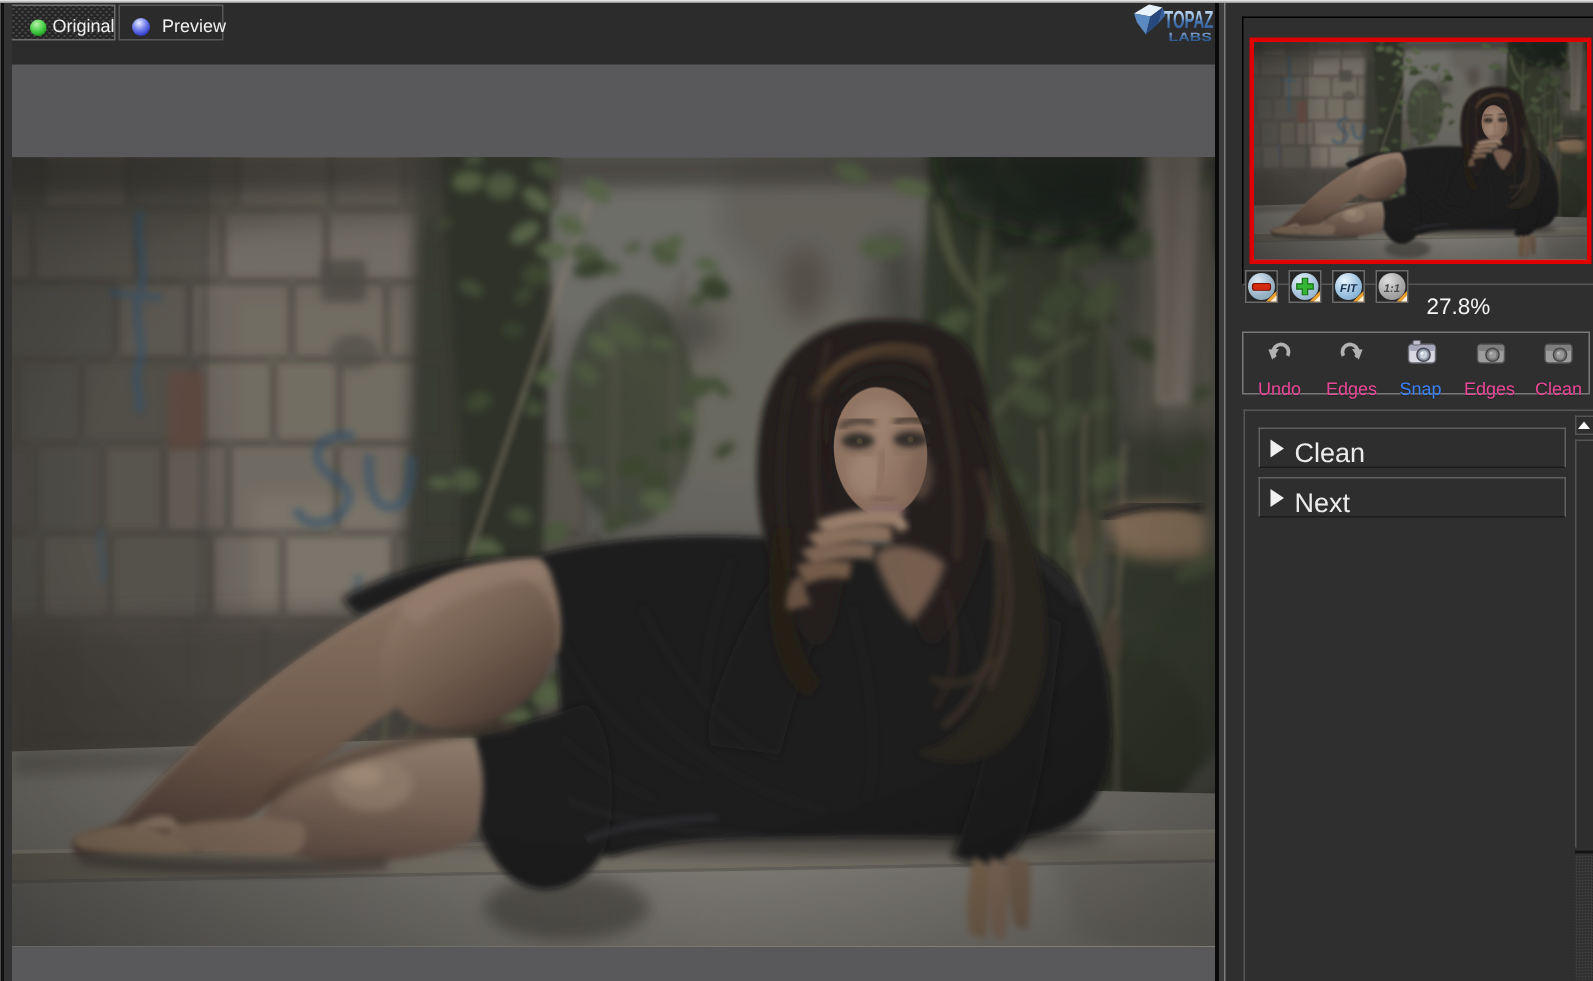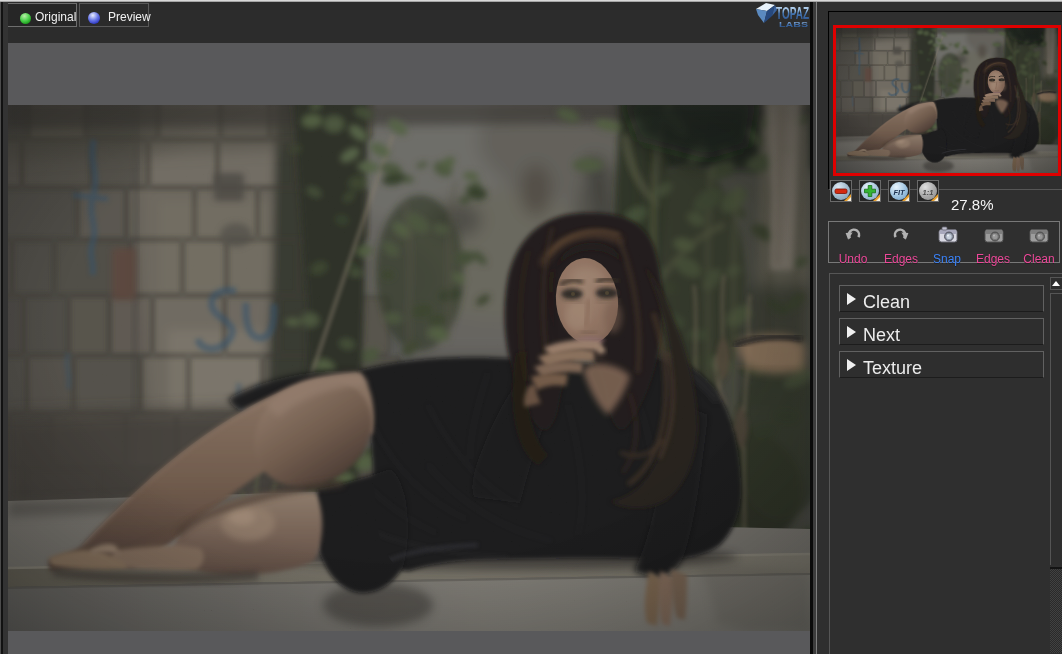--- a/index.html
+++ b/index.html
@@ -200,24 +200,20 @@
 
     <div id="accbox" class="abs">
       <div class="acc" style="top:11px">
           <div class="arr"></div>
           <span class="lbl">Clean</span>
         </div>
       <div class="acc" style="top:44px">
           <div class="arr"></div>
           <span class="lbl">Next</span>
         </div>
-      <div class="acc" style="top:77px">
-          <div class="arr"></div>
-          <span class="lbl">Texture</span>
-        </div>
     </div>
   </div>
 
   <div id="sbar" class="abs">
     <div id="sbtn">
         <div class="up"></div>
       </div>
     <div id="sthumb"></div>
     <div id="strack"></div>
   </div>

